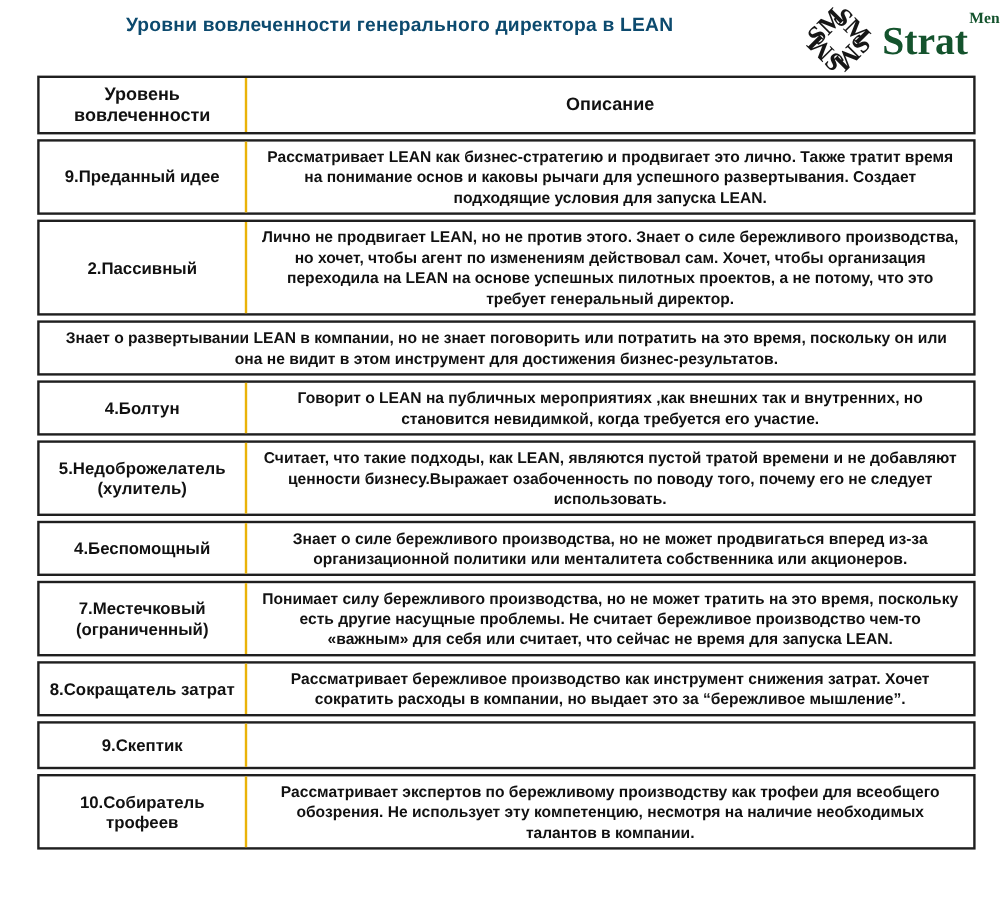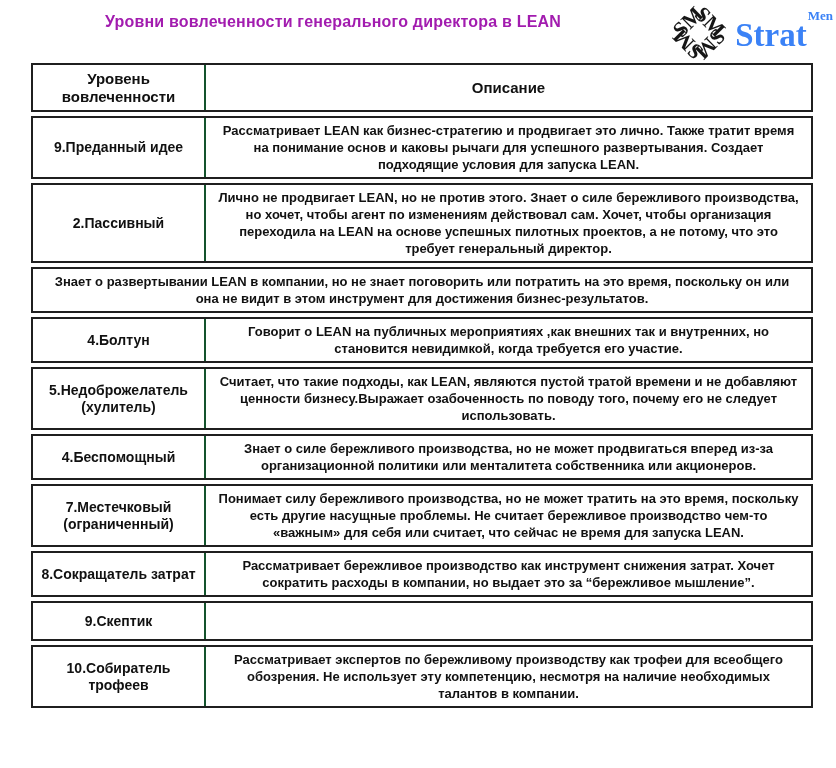--- a/index.html
+++ b/index.html
@@ -12,36 +12,36 @@
     overflow: hidden;
   }
   .page-title {
     position: absolute;
     top: 13px; left: 0;
     width: 100%;
     padding-right: 170px;
     text-align: center;
     font-size: 16px;
     font-weight: bold;
-    color: #a21caf;
+    color: #0c4a6e;
     letter-spacing: 0.2px;
   }
   .logo {
     position: absolute;
     top: 0px; right: 4px;
     display: flex;
     align-items: center;
     height: 66px;
   }
   .logo-knot { width: 68px; height: 66px; display: block; }
   .brand {
     font-family: "Liberation Serif", serif;
     font-weight: bold;
     font-size: 33px;
-    color: #3b82f6;
+    color: #14532d;
     line-height: 1;
     margin-left: 2px;
     position: relative;
     top: 2px;
   }
   .brand sup {
     font-size: 13px;
     font-weight: bold;
     position: relative;
     top: -14px;
@@ -61,21 +61,21 @@
   }
   .cell {
     display: flex;
     align-items: center;
     justify-content: center;
     text-align: center;
     font-weight: bold;
   }
   .cell-level {
     width: 173px;
-    border-right: 2px solid #14532d;
+    border-right: 2px solid #eab308;
     padding: 4px 8px;
     font-size: 14px;
     line-height: 17px;
     flex-shrink: 0;
   }
   .cell-desc {
     flex: 1;
     padding: 4px 12px;
     font-size: 13px;
     line-height: 17px;

